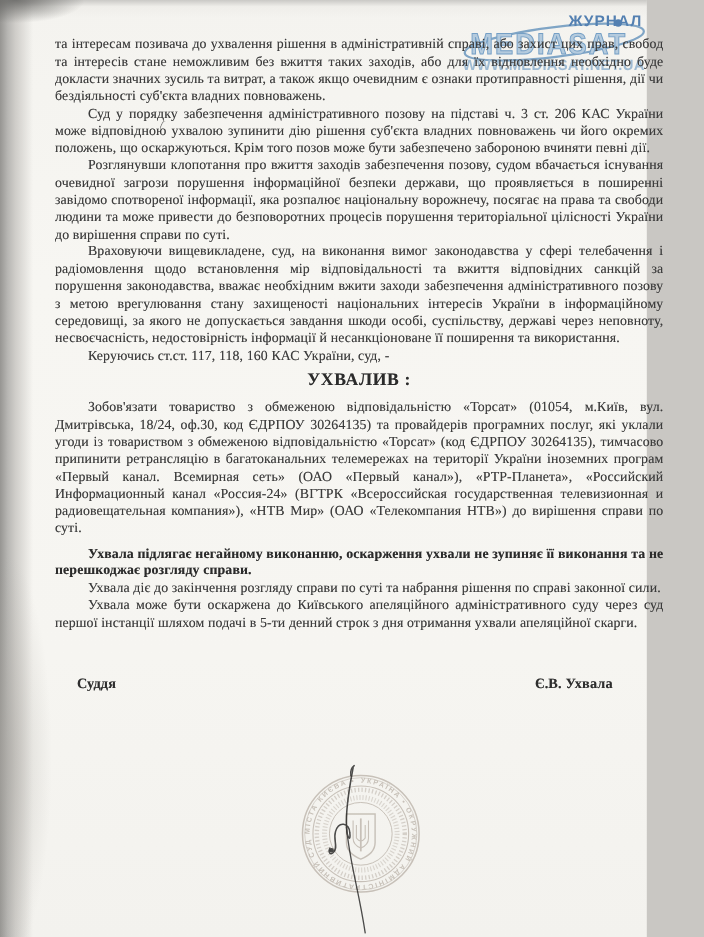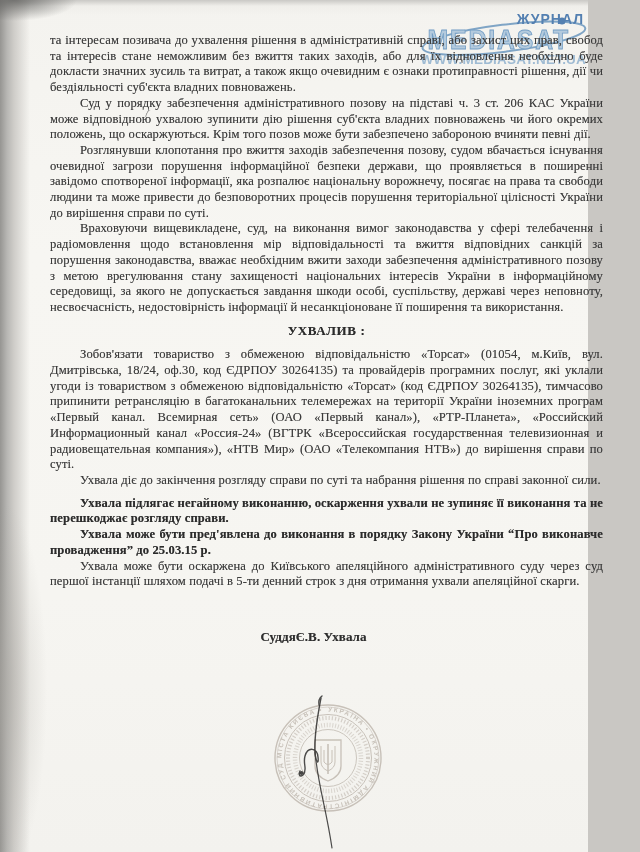--- a/index.html
+++ b/index.html
@@ -20,25 +20,25 @@
     position:absolute;left:50px;top:33px;width:553px;
     font-size:12.6px;line-height:15.7px;text-align:justify;
     letter-spacing:.1px;
     text-shadow:0 0 .5px rgba(70,70,70,.55);
   }
   .content p{margin:0;}
   .ind{text-indent:30px;}
   .b{font-weight:bold;color:#2b2b2b;}
   .gap{margin-top:7px !important;}
   .heading{
-    text-align:center;font-weight:bold;font-size:13px;color:#2b2b2b;
+    text-align:center;font-weight:bold;font-size:16px;color:#2b2b2b;
     letter-spacing:.6px;margin:7px 0 9px 0 !important;text-indent:0;
   }
   .sig-row{
-    display:flex;justify-content:center;align-items:flex-start;
+    display:flex;justify-content:space-between;align-items:flex-start;
     margin-top:39px;font-weight:bold;color:#2e2e2e;font-size:13px;
     padding:0 46px 0 20px;text-align:left;
   }
   .watermark{
     position:absolute;top:5px;right:0;width:212px;height:62px;
     mix-blend-mode:multiply;opacity:.9;
   }
   .stamp{
     position:absolute;left:270px;top:699px;width:116px;height:118px;
     opacity:.5;mix-blend-mode:multiply;
@@ -68,25 +68,25 @@
     <text x="210" y="59" text-anchor="end" font-family="Liberation Sans, sans-serif" font-size="13.5" font-weight="bold" fill="#9cbede" letter-spacing="0.2">WWW.MEDIASAT.NET.UA</text>
   </svg>
 
   <div class="pen-mark"></div>
 
   <div class="content">
     <p class="p">та інтересам позивача до ухвалення рішення в адміністративній справі, або захист цих прав, свобод та інтересів стане неможливим без вжиття таких заходів, або для їх відновлення необхідно буде докласти значних зусиль та витрат, а також якщо очевидним є ознаки протиправності рішення, дії чи бездіяльності суб'єкта владних повноважень.</p>
     <p class="ind">Суд у порядку забезпечення адміністративного позову на підставі ч. 3 ст. 206 КАС України може відповідною ухвалою зупинити дію рішення суб'єкта владних повноважень чи його окремих положень, що оскаржуються. Крім того позов може бути забезпечено забороною вчиняти певні дії.</p>
     <p class="ind">Розглянувши клопотання про вжиття заходів забезпечення позову, судом вбачається існування очевидної загрози порушення інформаційної безпеки держави, що проявляється в поширенні завідомо спотвореної інформації, яка розпалює національну ворожнечу, посягає на права та свободи людини та може привести до безповоротних процесів порушення територіальної цілісності України до вирішення справи по суті.</p>
     <p class="ind">Враховуючи вищевикладене, суд, на виконання вимог законодавства у сфері телебачення і радіомовлення щодо встановлення мір відповідальності та вжиття відповідних санкцій за порушення законодавства, вважає необхідним вжити заходи забезпечення адміністративного позову з метою врегулювання стану захищеності національних інтересів України в інформаційному середовищі, за якого не допускається завдання шкоди особі, суспільству, державі через неповноту, несвоєчасність, недостовірність інформації й несанкціоноване її поширення та використання.</p>
+    <p class="ind">Керуючись ст.ст. 117, 118, 160 КАС України, суд, -</p>
     <p class="heading">УХВАЛИВ :</p>
     <p class="ind">Зобов'язати товариство з обмеженою відповідальністю «Торсат» (01054, м.Київ, вул. Дмитрівська, 18/24, оф.30, код ЄДРПОУ 30264135) та провайдерів програмних послуг, які уклали угоди із товариством з обмеженою відповідальністю «Торсат» (код ЄДРПОУ 30264135), тимчасово припинити ретрансляцію в багатоканальних телемережах на території України іноземних програм «Первый канал. Всемирная сеть» (ОАО «Первый канал»), «РТР-Планета», «Российский Информационный канал «Россия-24» (ВГТРК «Всероссийская государственная телевизионная и радиовещательная компания»), «НТВ Мир» (ОАО «Телекомпания НТВ») до вирішення справи по суті.</p>
+    <p class="ind b gap">Ухвала підлягає негайному виконанню, оскарження ухвали не зупиняє її виконання та не перешкоджає розгляду справи.</p>
     <p class="ind">Ухвала діє до закінчення розгляду справи по суті та набрання рішення по справі законної сили.</p>
-    <p class="ind b gap">Ухвала підлягає негайному виконанню, оскарження ухвали не зупиняє її виконання та не перешкоджає розгляду справи.</p>
-    <p class="ind b">Ухвала може бути пред'явлена до виконання в порядку Закону України “Про виконавче провадження” до 25.03.15 р.</p>
     <p class="ind">Ухвала може бути оскаржена до Київського апеляційного адміністративного суду через суд першої інстанції шляхом подачі в 5-ти денний строк з дня отримання ухвали апеляційної скарги.</p>
 
     <div class="sig-row">
       <span>Суддя</span>
       <span>Є.В. Ухвала</span>
     </div>
   </div>
 
   <svg class="stamp" viewBox="0 0 116 118" xmlns="http://www.w3.org/2000/svg">
     <defs>

